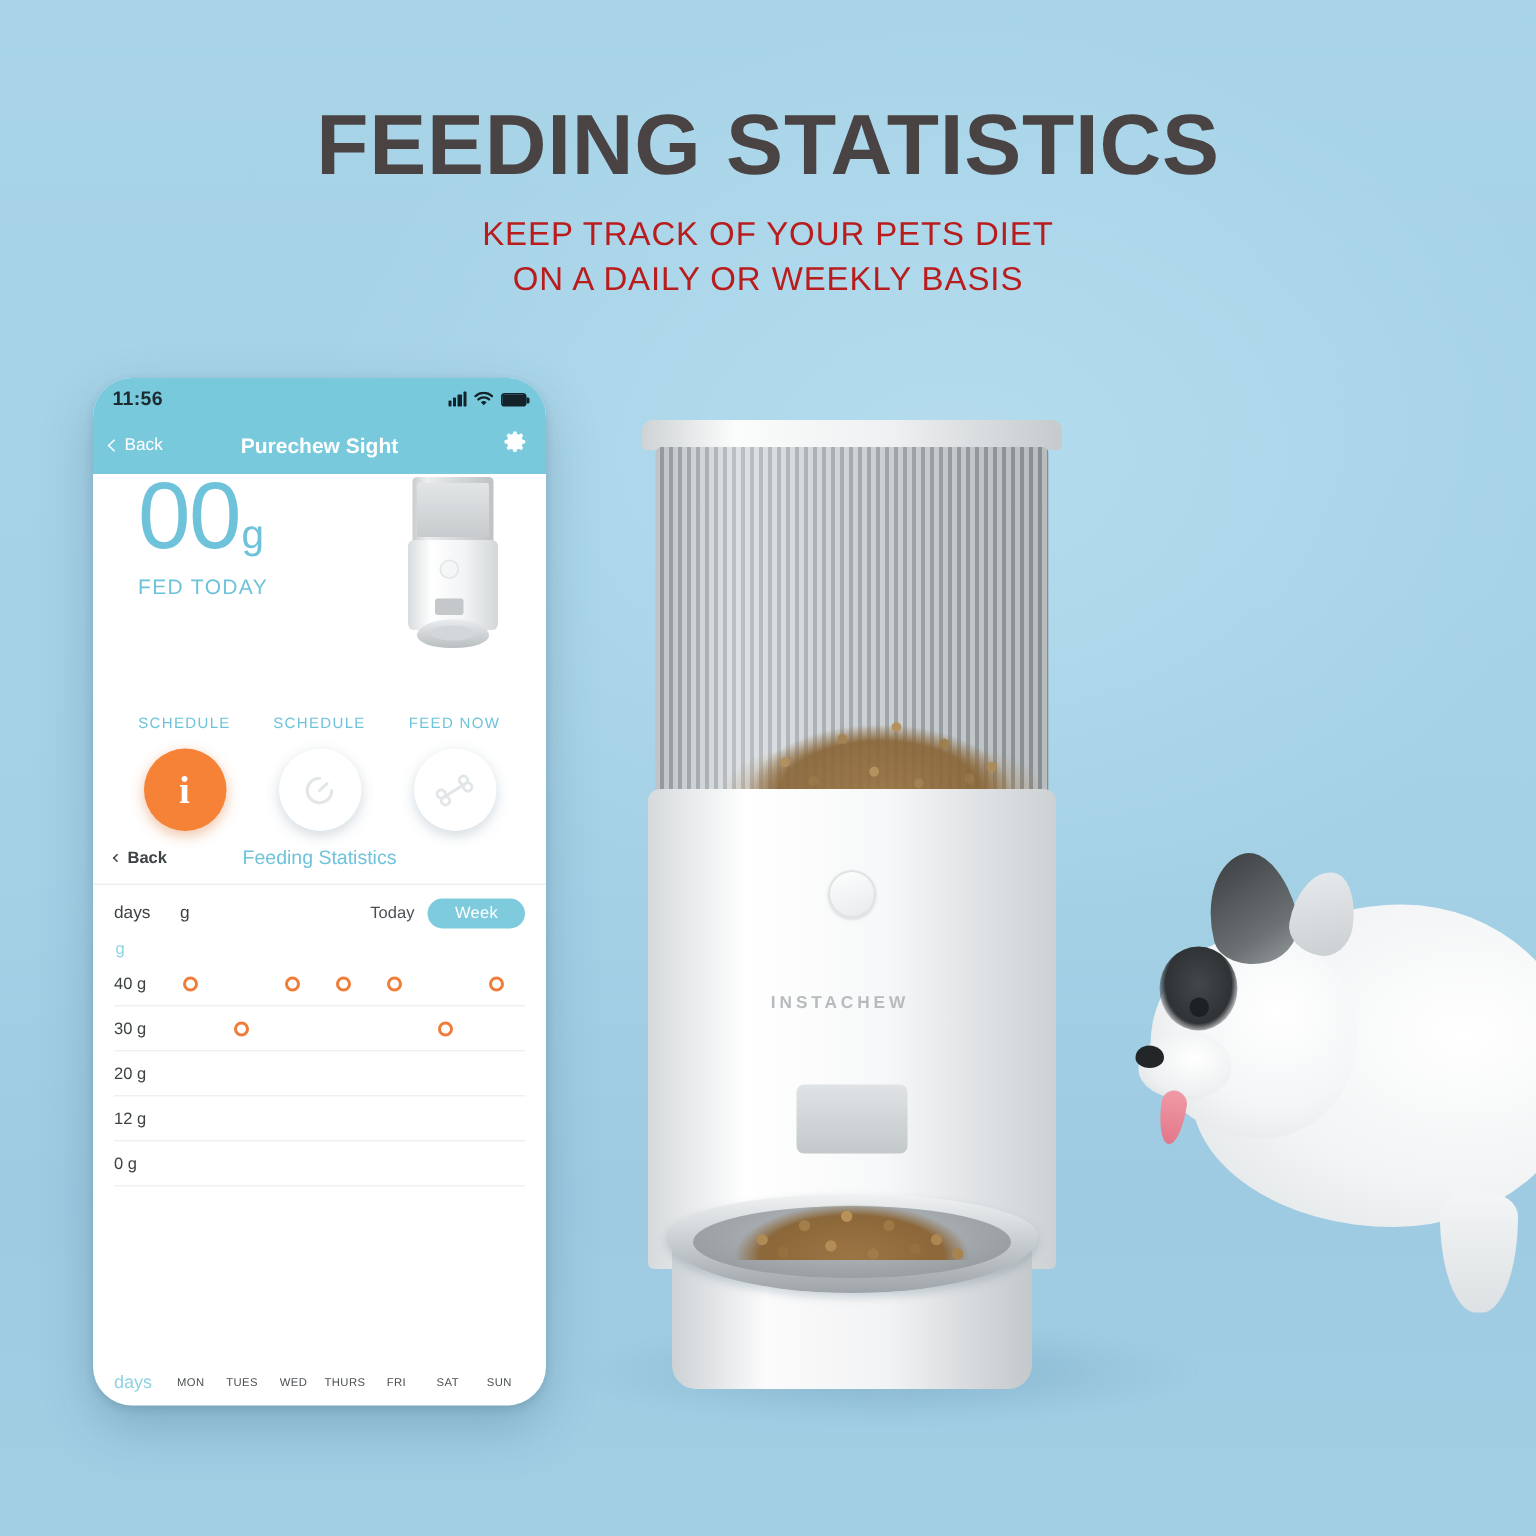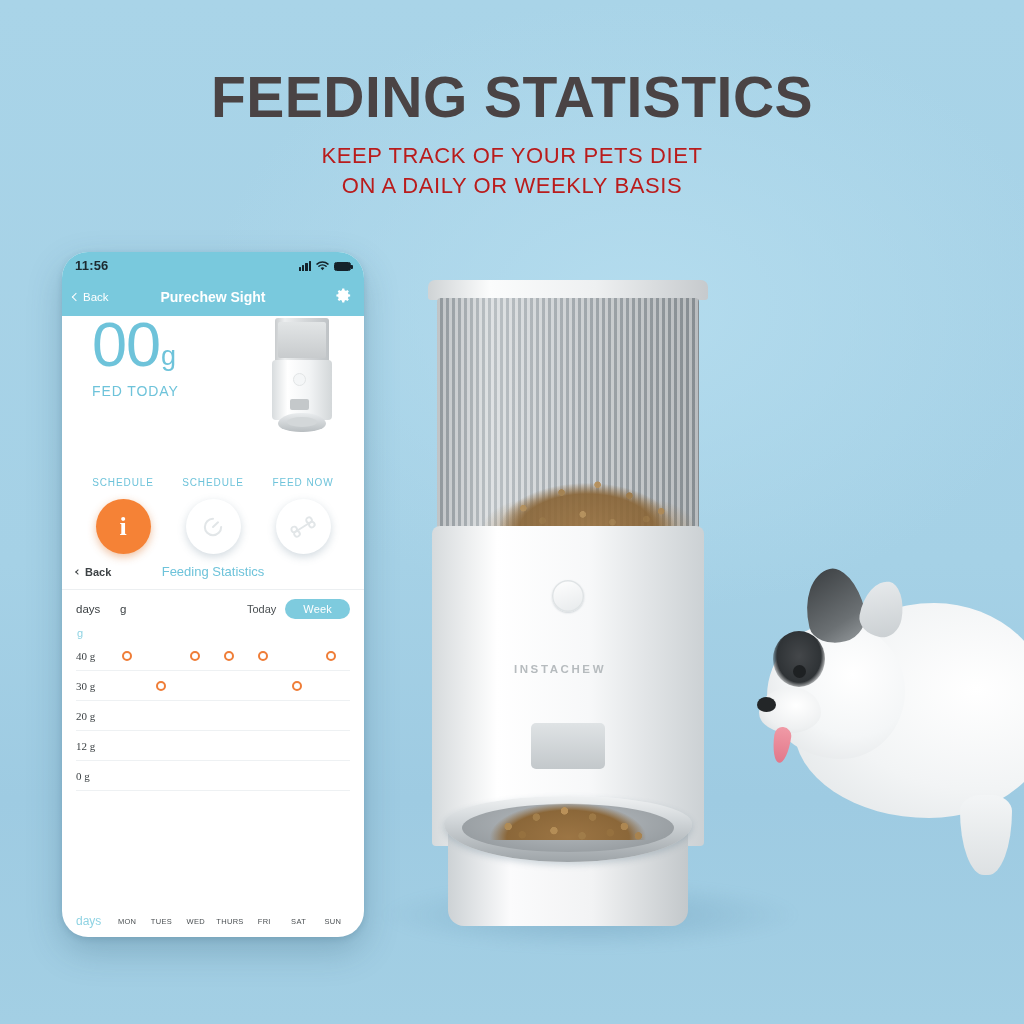--- a/index.html
+++ b/index.html
@@ -145,21 +145,21 @@
   }
   
   .chart { flex:1; padding:4px 14px 0; display:flex; flex-direction:column; }
   .y-unit { font-size:11px; color:#8fd3e3; margin-bottom:2px; padding-left:1px; }
   .plot { flex:1; position:relative; }
   .grid-row {
     position:relative; height:30px; border-bottom:1px solid #eef1f3;
     display:flex; align-items:center;
   }
   .grid-row:last-child { border-bottom:1px solid #eef1f3; }
-  .y-label { font-size:11px; color:#3d4245; width:34px; flex:none;font-family:Liberation Serif, serif; }
+  .y-label { font-size:11px; color:#3d4245; width:34px; flex:none; }
   .series { position:absolute; left:34px; right:2px; top:0; bottom:0; }
   .dot {
     position:absolute; top:50%; width:10px; height:10px; margin-top:-5px; margin-left:-5px;
     border:2px solid #ef7d37; border-radius:50%; background:transparent;
   }
   .x-axis { flex:none; display:flex; align-items:center; padding:7px 0 9px; }
   .x-unit { width:34px; font-size:12px; color:#8fd3e3; flex:none; }
   .x-days { flex:1; display:flex; }
   .x-days span { flex:1; text-align:center; font-size:7.5px; color:#4a4f52; letter-spacing:.3px; }
   

